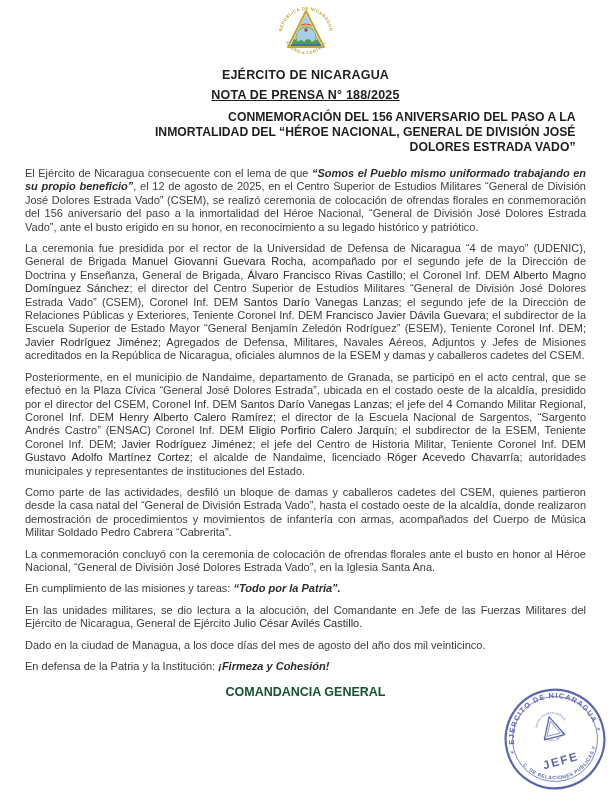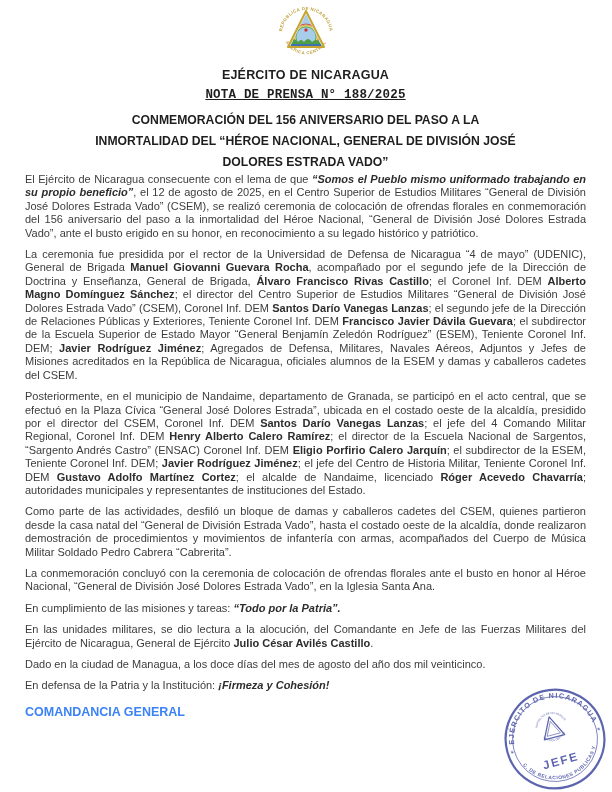--- a/index.html
+++ b/index.html
@@ -12,35 +12,35 @@
     box-sizing:border-box;
     padding:3px 26px 0 25px;
   }
   .emblem-wrap{text-align:center;margin:0;}
   .org-title{
     text-align:center;font-weight:bold;font-size:12.5px;color:#1e1e1e;
     margin-top:5px;letter-spacing:.2px;line-height:15px;
   }
   .press-note{
     text-align:center;font-weight:bold;font-size:12.5px;color:#1e1e1e;
-    margin-top:5px;text-decoration:underline;letter-spacing:.2px;line-height:15px;font-family:Liberation Mono, monospace;
+    margin-top:5px;text-decoration:underline;letter-spacing:.2px;line-height:15px;
   }
   .doc-title{
-    text-align:center;font-weight:bold;font-size:12.2px;color:#1e1e1e;
-    margin:7px auto 0 auto;line-height:21px;white-space:pre-line;max-width:540px;
+    text-align:right;font-weight:bold;font-size:12.2px;color:#1e1e1e;
+    margin:7px auto 12px auto;line-height:15px;white-space:pre-line;max-width:540px;
   }
   .doc-body{}
   .para{
     text-align:justify;font-size:11px;line-height:13.4px;color:#3c3c3c;
     margin:0 0 8px 0;
   }
-  .para .b{font-weight:bold;color:#2d2d2d;}
+  .para .b{font-weight:normal;color:#2d2d2d;}
   .para .bi{font-weight:bold;font-style:italic;color:#2d2d2d;}
   .footer{
-    text-align:left;font-weight:bold;font-size:12.5px;color:#3b82f6;
+    text-align:center;font-weight:bold;font-size:12.5px;color:#14532d;
     margin-top:12px;line-height:15px;
   }
   .stamp{
     position:absolute;right:4px;bottom:0px;width:106px;height:106px;
     transform:rotate(-15deg);opacity:.92;
   }
   .stamp svg{width:100%;height:100%;}
 </style>
 </head>
 <body>

